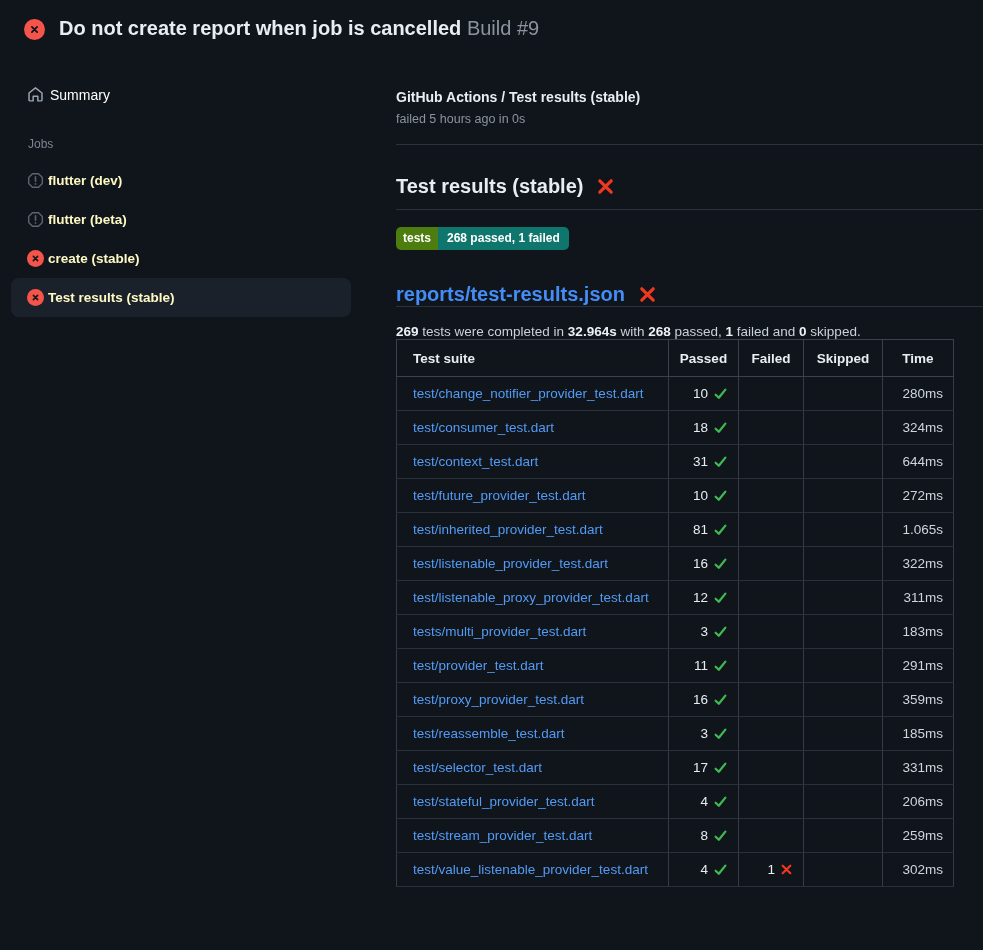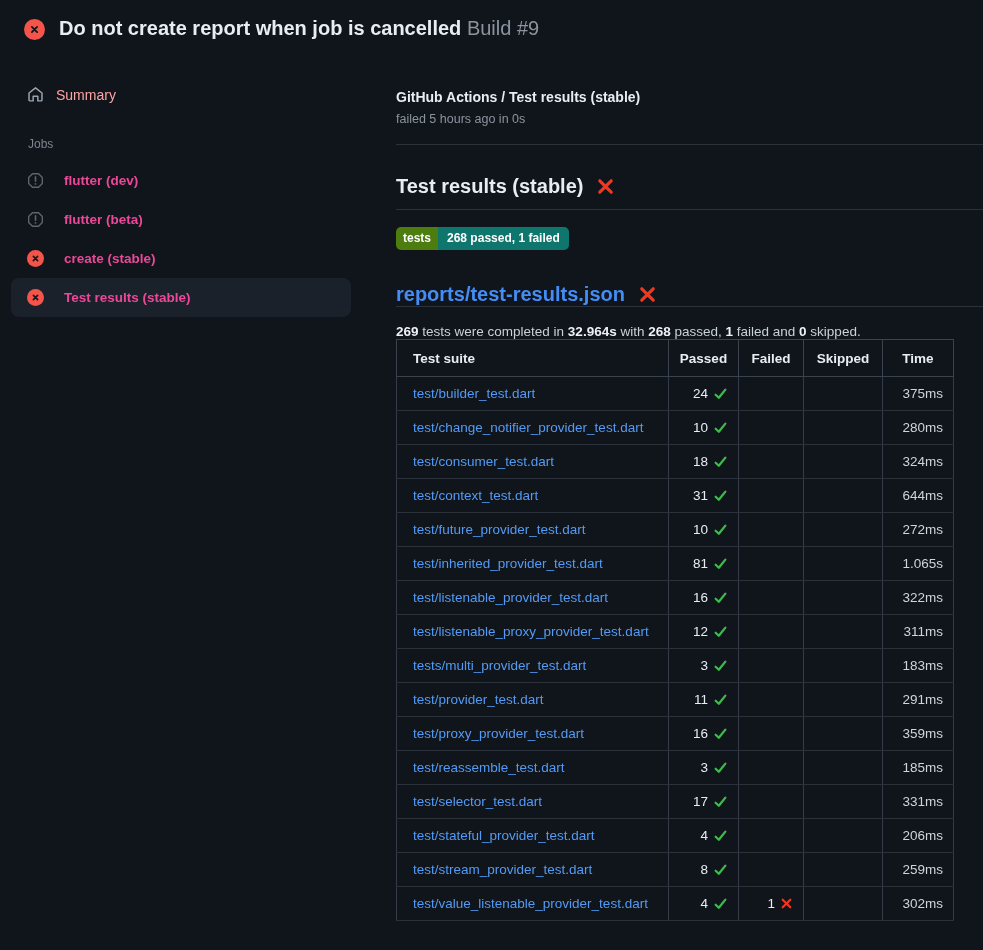--- a/index.html
+++ b/index.html
@@ -13,23 +13,23 @@
   
   .app-header { display:flex; align-items:flex-end; gap:14px; padding:17px 24px 13px 24px; }
   .app-header .titles { font-size:20px; font-weight:700; white-space:nowrap; }
   .muted { color:#8b949e; font-weight:400; }
   .status-circle { border-radius:50%; background:#f5544a; display:inline-flex; align-items:center; justify-content:center; flex:none; }
   .status-circle.lg { width:21px; height:21px; }
   .status-circle.sm { width:17px; height:17px; }
   
   .layout { display:flex; align-items:flex-start; }
   .sidebar { width:351px; flex:none; padding:26px 0 0 11px; }
-  .summary-item { display:flex; align-items:center; gap:12px; padding:7px 16px; border-radius:8px; font-size:14px; color:#fca5a5; cursor:pointer; }
+  .summary-item { display:flex; align-items:center; gap:6px; padding:7px 16px; border-radius:8px; font-size:14px; color:#ffffff; cursor:pointer; }
   .jobs-label { color:#7d8590; font-size:12px; margin:27px 0 10px 17px; }
-  .job-item { display:flex; align-items:center; gap:20px; padding:11px 16px; border-radius:8px; font-size:13.5px; font-weight:600; color:#ec4899; cursor:pointer; }
+  .job-item { display:flex; align-items:center; gap:4px; padding:11px 16px; border-radius:8px; font-size:13.5px; font-weight:600; color:#fef9c3; cursor:pointer; }
   .job-item.selected { background:#1b212b; }
   .job-item .job-icon { display:inline-flex; }
   
   .main { flex:1; min-width:0; padding:36px 0 0 45px; }
   .breadcrumb { font-size:14px; font-weight:700; }
   .status-line { color:#8b949e; font-size:12.5px; margin-top:7px; }
   .divider { border:none; border-top:1px solid #2b323c; margin:18px 0 0 0; }
   .section-title { display:flex; align-items:center; gap:13px; font-size:20px; font-weight:700; margin:30px 0 0 0; padding-bottom:11px; border-bottom:1px solid #2b323c; }
   .badge { display:inline-flex; margin-top:17px; font-size:12px; font-weight:600; line-height:1; cursor:default; }
   .badge-label { background:#4d7c0f; color:#fff; padding:5px 7px 6px; border-radius:5px 0 0 5px; }
@@ -169,41 +169,20 @@
         <thead>
           <tr>
             <th class="col-suite">Test suite</th>
             <th>Passed</th>
             <th>Failed</th>
             <th>Skipped</th>
             <th>Time</th>
           </tr>
         </thead>
         <tbody>
-  <tr>
-    <td class="suite"><a>test/builder_test.dart</a></td>
-    <td class="num passed">
-      <div class="cellflex">
-        <span class="val">24</span>
-        <span class="check">
-          <svg width="15" height="15" viewBox="0 0 16 16" fill="none" stroke="#3fb950" stroke-width="2.4" stroke-linecap="round" stroke-linejoin="round">
-                      <path d="M2.8 9.3 6.2 12.6 13.2 3.9"></path>
-                    </svg>
-        </span>
-      </div>
-    </td>
-    <td class="num failed">
-      <div class="cellflex">
-        <span class="val"></span>
-
-      </div>
-    </td>
-    <td class="num skipped"><span class="val"></span></td>
-    <td class="time">375ms</td>
-  </tr>
 
   <tr>
     <td class="suite"><a>test/change_notifier_provider_test.dart</a></td>
     <td class="num passed">
       <div class="cellflex">
         <span class="val">10</span>
         <span class="check">
           <svg width="15" height="15" viewBox="0 0 16 16" fill="none" stroke="#3fb950" stroke-width="2.4" stroke-linecap="round" stroke-linejoin="round">
                       <path d="M2.8 9.3 6.2 12.6 13.2 3.9"></path>
                     </svg>

